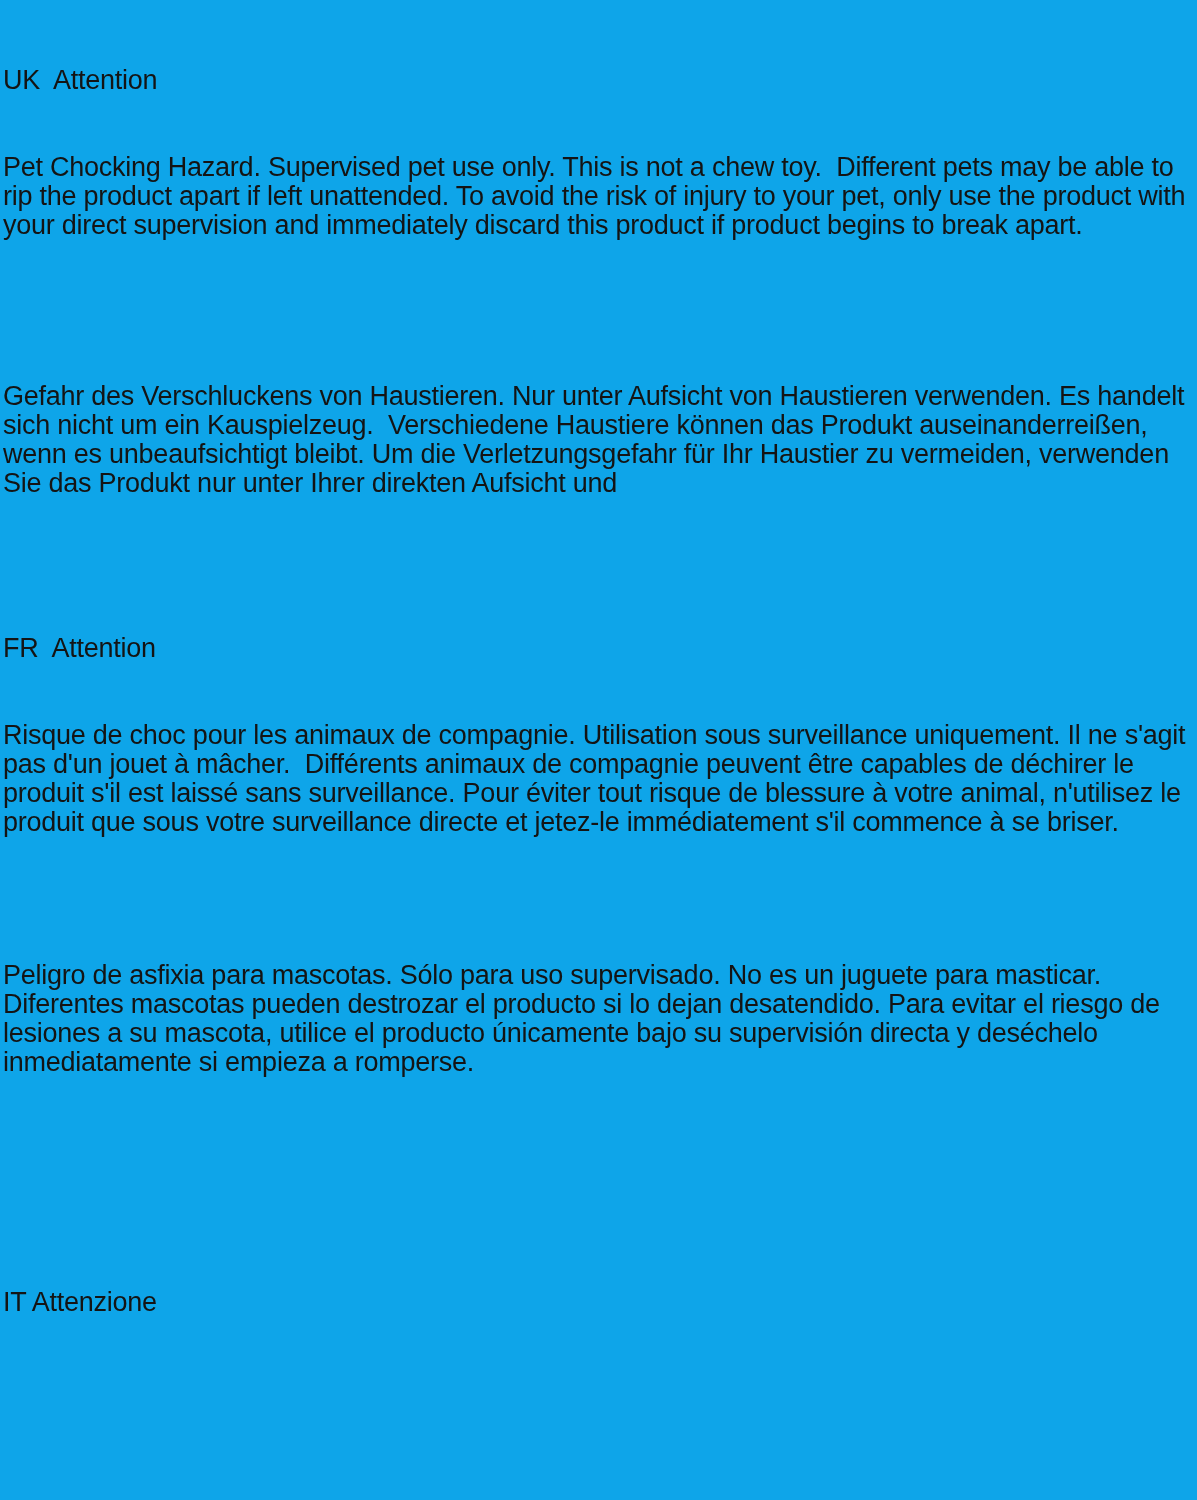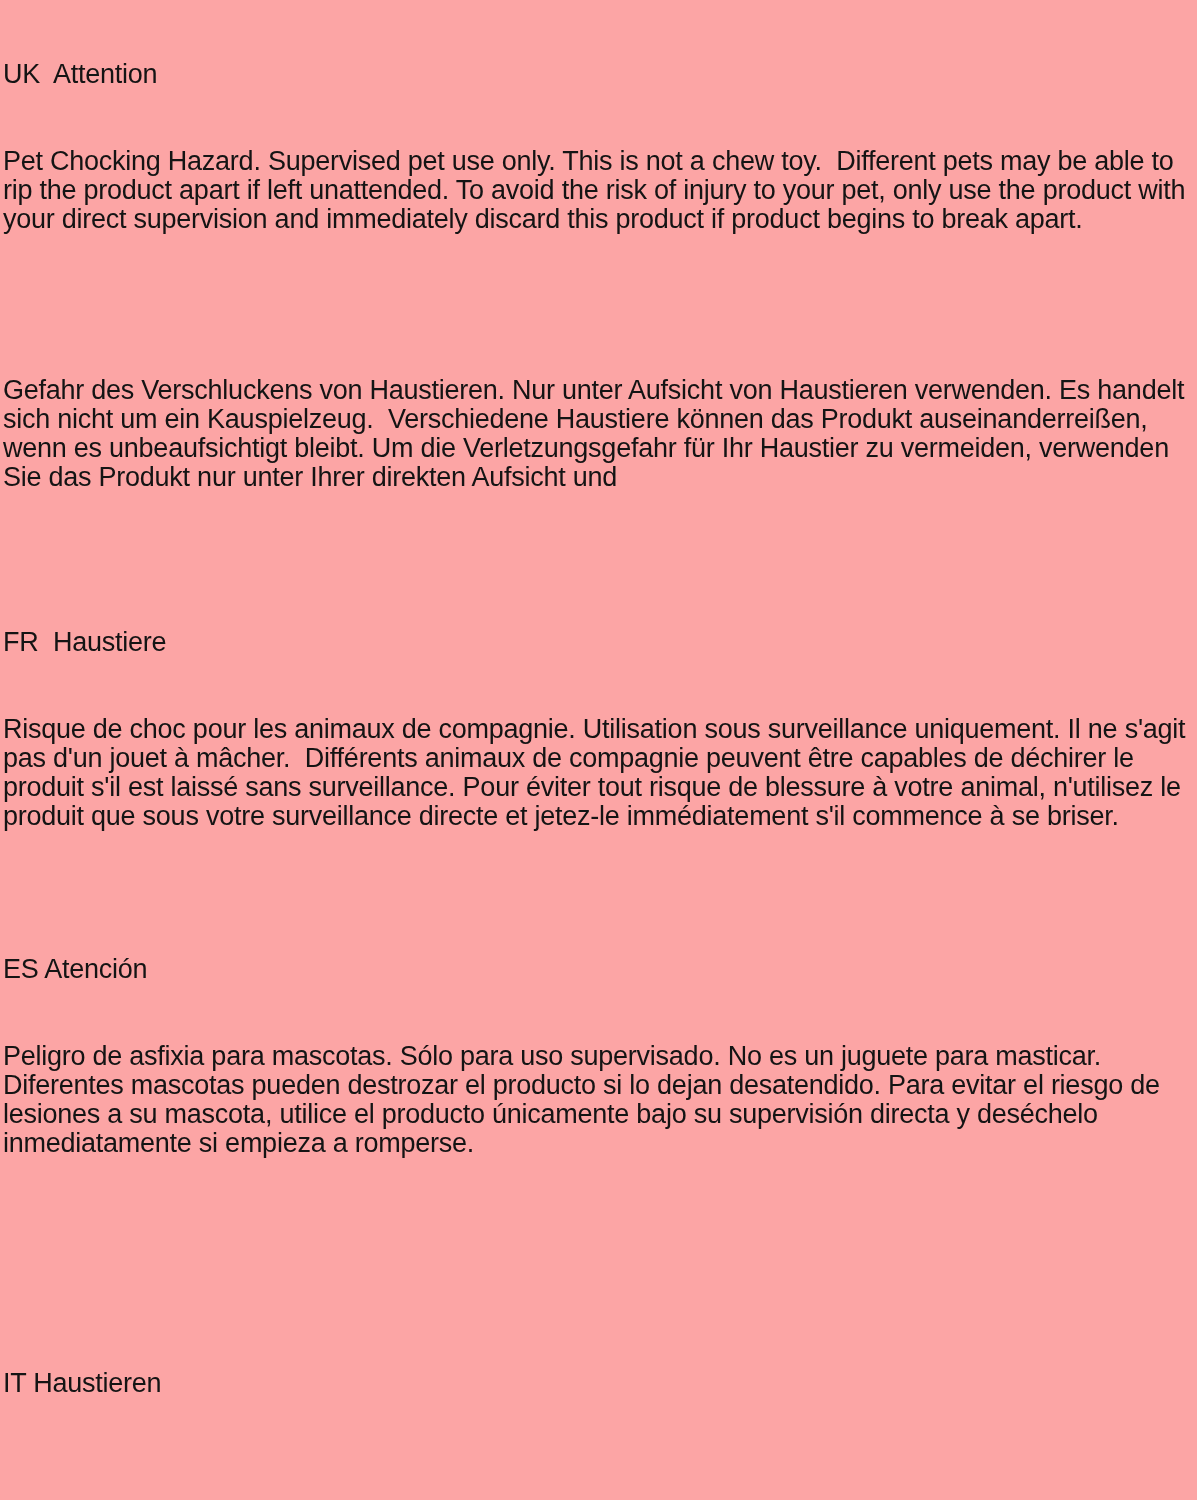--- a/index.html
+++ b/index.html
@@ -5,22 +5,22 @@
   html, body {
     margin: 0;
     padding: 0;
     background: #ffffff;
   }
   .page {
     width: 1197px;
     height: 1500px;
     box-sizing: border-box;
     overflow: hidden;
-    padding: 2px 0 0 3px;
-    background: #fca5a5;
+    padding: 8px 0 0 3px;
+    background: #0ea5e9;
     color: #141414;
     font-family: "Liberation Sans", sans-serif;
     font-size: 27px;
     line-height: 29px;
     letter-spacing: -0.25px;
   }
   .warning-section {
     white-space: pre-wrap; 
   }
   .section-heading, .section-body {
@@ -41,27 +41,26 @@
   <section class="warning-section sec-uk">
     <span class="section-heading">UK  Attention</span>
     <span class="section-body">Pet Chocking Hazard. Supervised pet use only. This is not a chew toy.  Different pets may be able to rip the product apart if left unattended. To avoid the risk of injury to your pet, only use the product with your direct supervision and immediately discard this product if product begins to break apart.</span>
   </section>
 
   <section class="warning-section sec-de">
     <span class="section-body">Gefahr des Verschluckens von Haustieren. Nur unter Aufsicht von Haustieren verwenden. Es handelt sich nicht um ein Kauspielzeug.  Verschiedene Haustiere können das Produkt auseinanderreißen, wenn es unbeaufsichtigt bleibt. Um die Verletzungsgefahr für Ihr Haustier zu vermeiden, verwenden Sie das Produkt nur unter Ihrer direkten Aufsicht und</span>
   </section>
 
   <section class="warning-section sec-fr">
-    <span class="section-heading">FR  Haustiere</span>
+    <span class="section-heading">FR  Attention</span>
     <span class="section-body">Risque de choc pour les animaux de compagnie. Utilisation sous surveillance uniquement. Il ne s'agit pas d'un jouet à mâcher.  Différents animaux de compagnie peuvent être capables de déchirer le produit s'il est laissé sans surveillance. Pour éviter tout risque de blessure à votre animal, n'utilisez le produit que sous votre surveillance directe et jetez-le immédiatement s'il commence à se briser.</span>
   </section>
 
   <section class="warning-section sec-es">
-    <span class="section-heading">ES Atención</span>
     <span class="section-body">Peligro de asfixia para mascotas. Sólo para uso supervisado. No es un juguete para masticar.  Diferentes mascotas pueden destrozar el producto si lo dejan desatendido. Para evitar el riesgo de lesiones a su mascota, utilice el producto únicamente bajo su supervisión directa y deséchelo inmediatamente si empieza a romperse.</span>
   </section>
 
   <section class="warning-section sec-it">
-    <span class="section-heading">IT Haustieren</span>
+    <span class="section-heading">IT Attenzione</span>
     
   </section>
 
 </div>
 
 </body></html>

